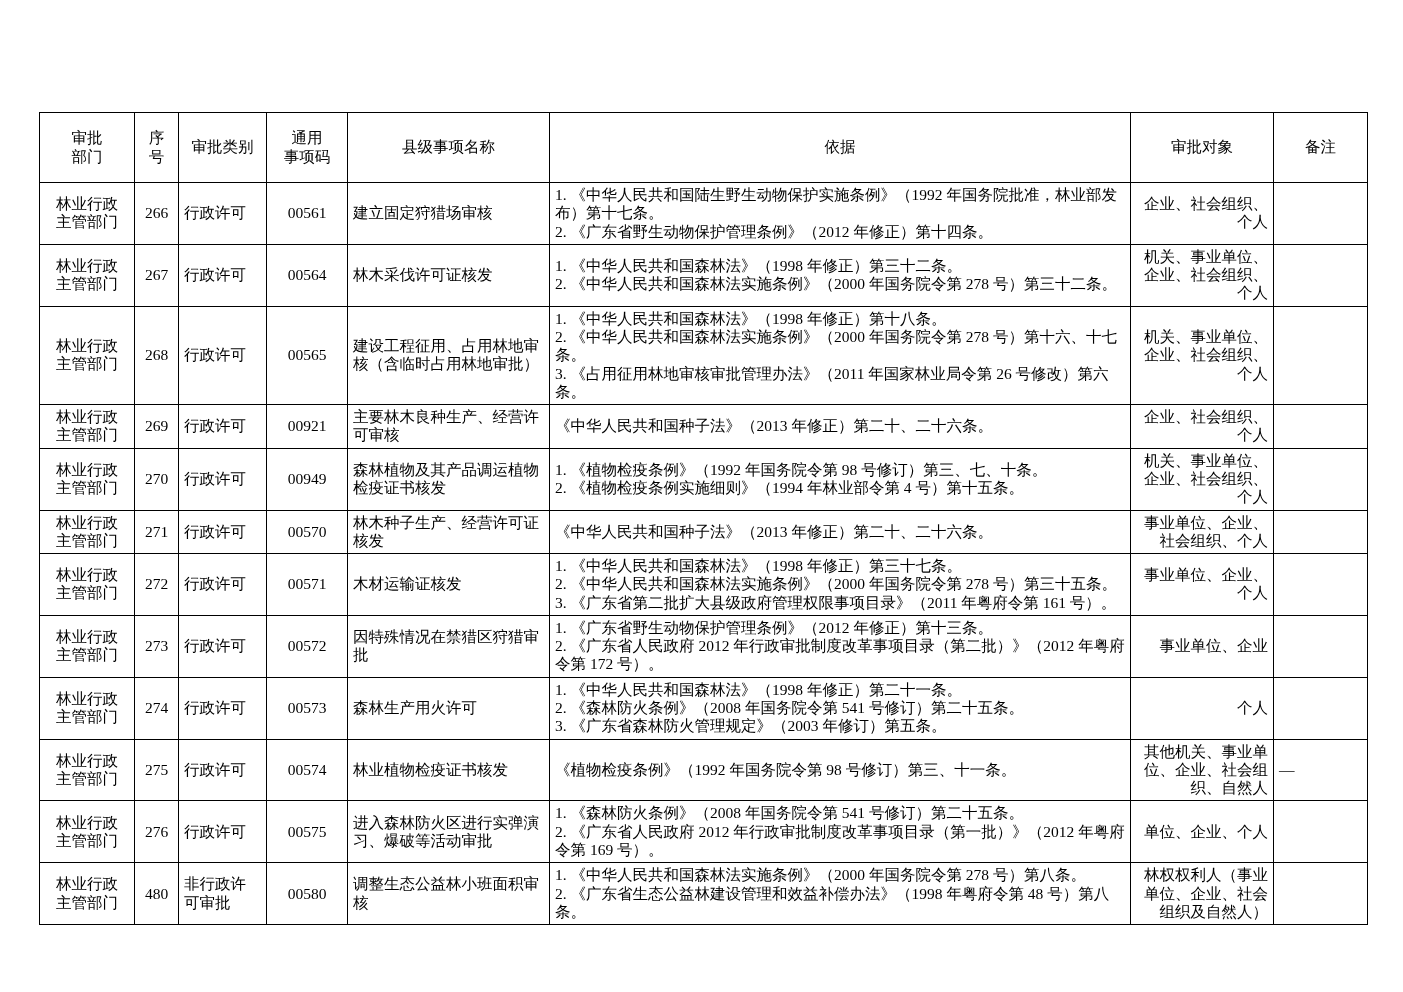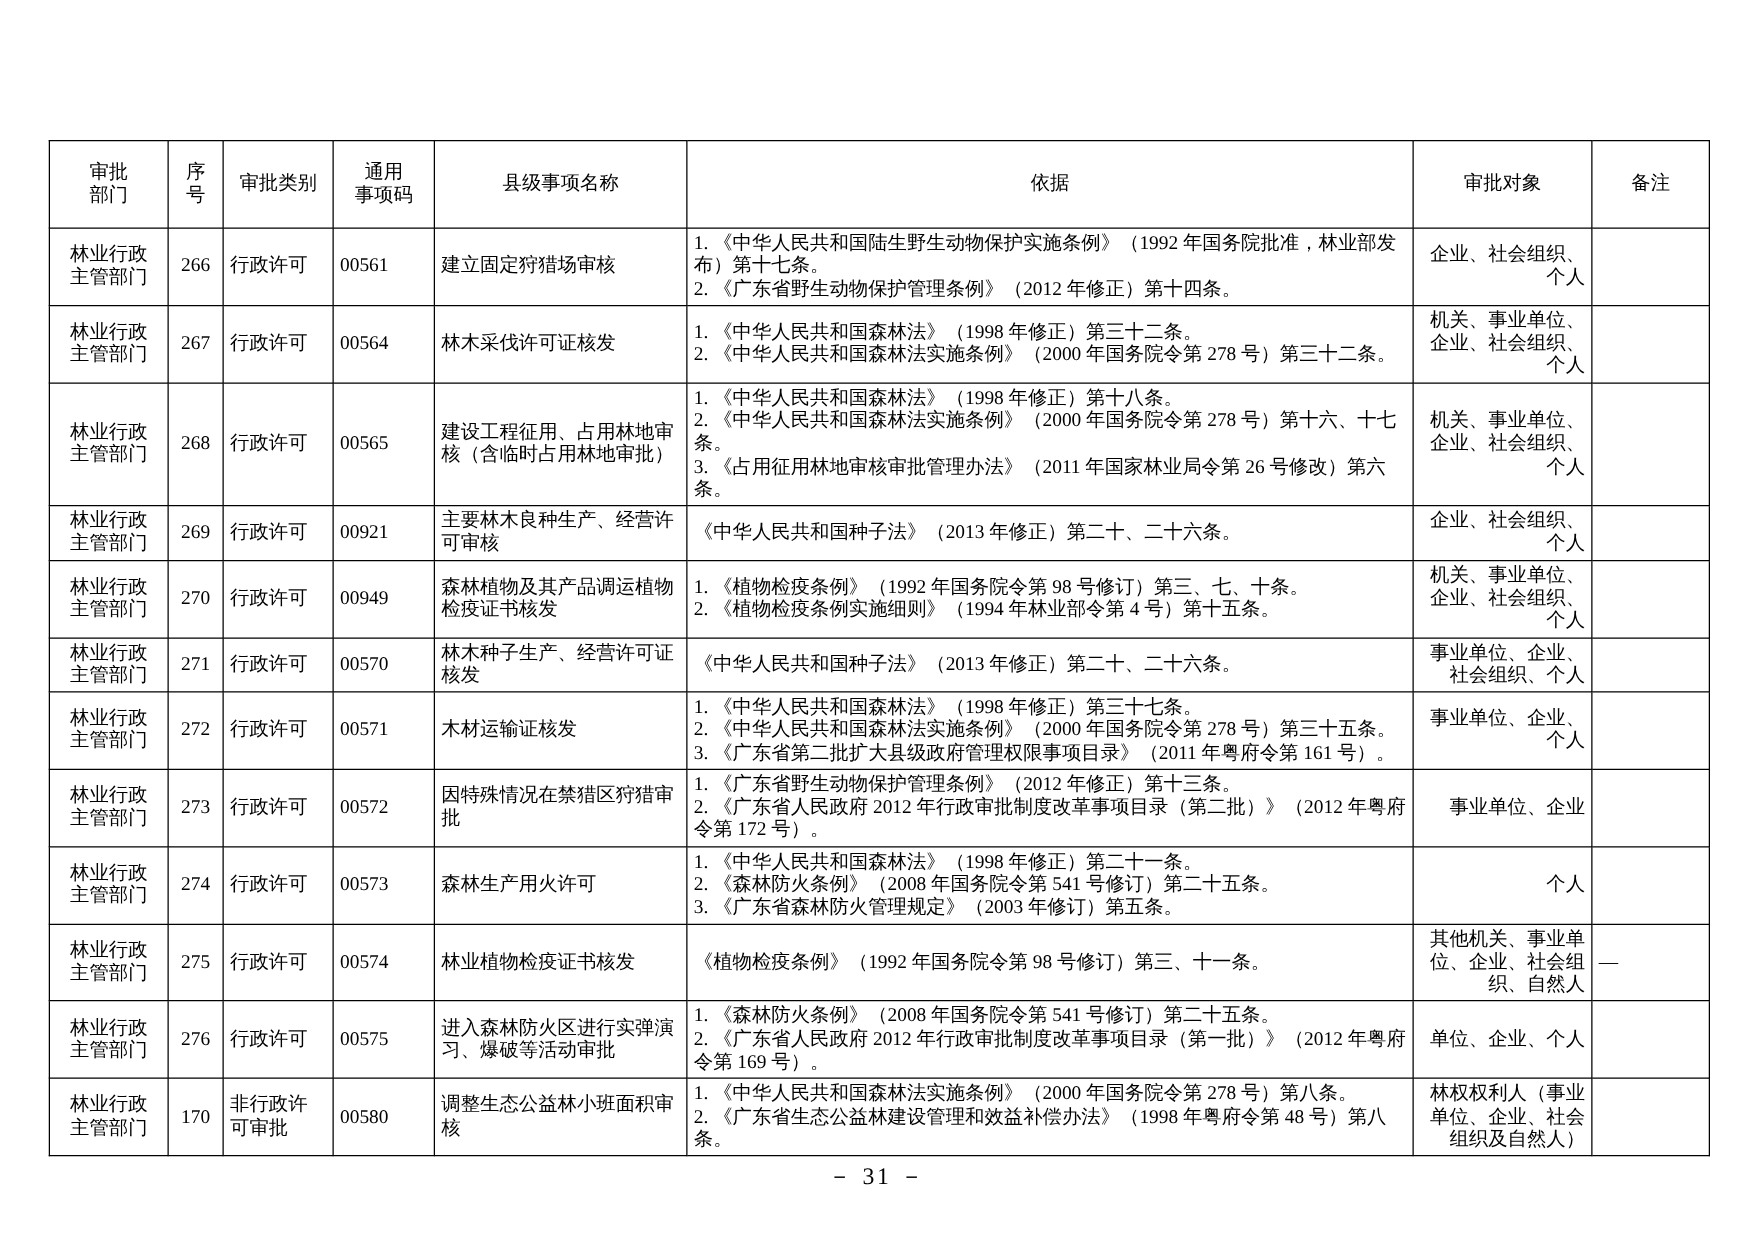--- a/index.html
+++ b/index.html
@@ -36,21 +36,21 @@
     overflow: hidden;
   }
   table.items thead th {
     height: 70px;
     font-weight: normal;
     text-align: center;
   }
   td.c-dept   { text-align: center; }
   td.c-no     { text-align: center; }
   td.c-cat    { text-align: left; padding-left: 9px; }
-  td.c-code   { text-align: left; }
+  td.c-code   { text-align: center; }
   td.c-name   { text-align: left; padding-left: 8px; }
   td.c-basis  { text-align: left; padding-left: 7px; padding-right: 7px; }
   td.c-target { text-align: right; padding-left: 7px; }
   td.c-note   { text-align: left; padding-left: 7px; }
   .footer {
     position: absolute;
     left: 0;
     top: 908px;
     width: 100%;
     text-align: center;
@@ -218,27 +218,26 @@
     <td class="c-code">00575</td>
     <td class="c-name">进入森林防火区进行实弹演习、爆破等活动审批</td>
     <td class="c-basis">1. 《森林防火条例》（2008 年国务院令第 541 号修订）第二十五条。
 2. 《广东省人民政府 2012 年行政审批制度改革事项目录（第一批）》（2012 年粤府令第 169 号）。</td>
     <td class="c-target">单位、企业、个人</td>
     <td class="c-note"></td>
   </tr>
         <tr>
     <td class="c-dept">林业行政
 主管部门</td>
-    <td class="c-no">170</td>
+    <td class="c-no">480</td>
     <td class="c-cat">非行政许可审批</td>
     <td class="c-code">00580</td>
     <td class="c-name">调整生态公益林小班面积审核</td>
     <td class="c-basis">1. 《中华人民共和国森林法实施条例》（2000 年国务院令第 278 号）第八条。
 2. 《广东省生态公益林建设管理和效益补偿办法》（1998 年粤府令第 48 号）第八条。</td>
     <td class="c-target">林权权利人（事业单位、企业、社会组织及自然人）</td>
     <td class="c-note"></td>
   </tr>
       </tbody>
   </table>
 
-  <div class="footer">－ 31 －</div>
 
 </div>
 
 </body></html>

